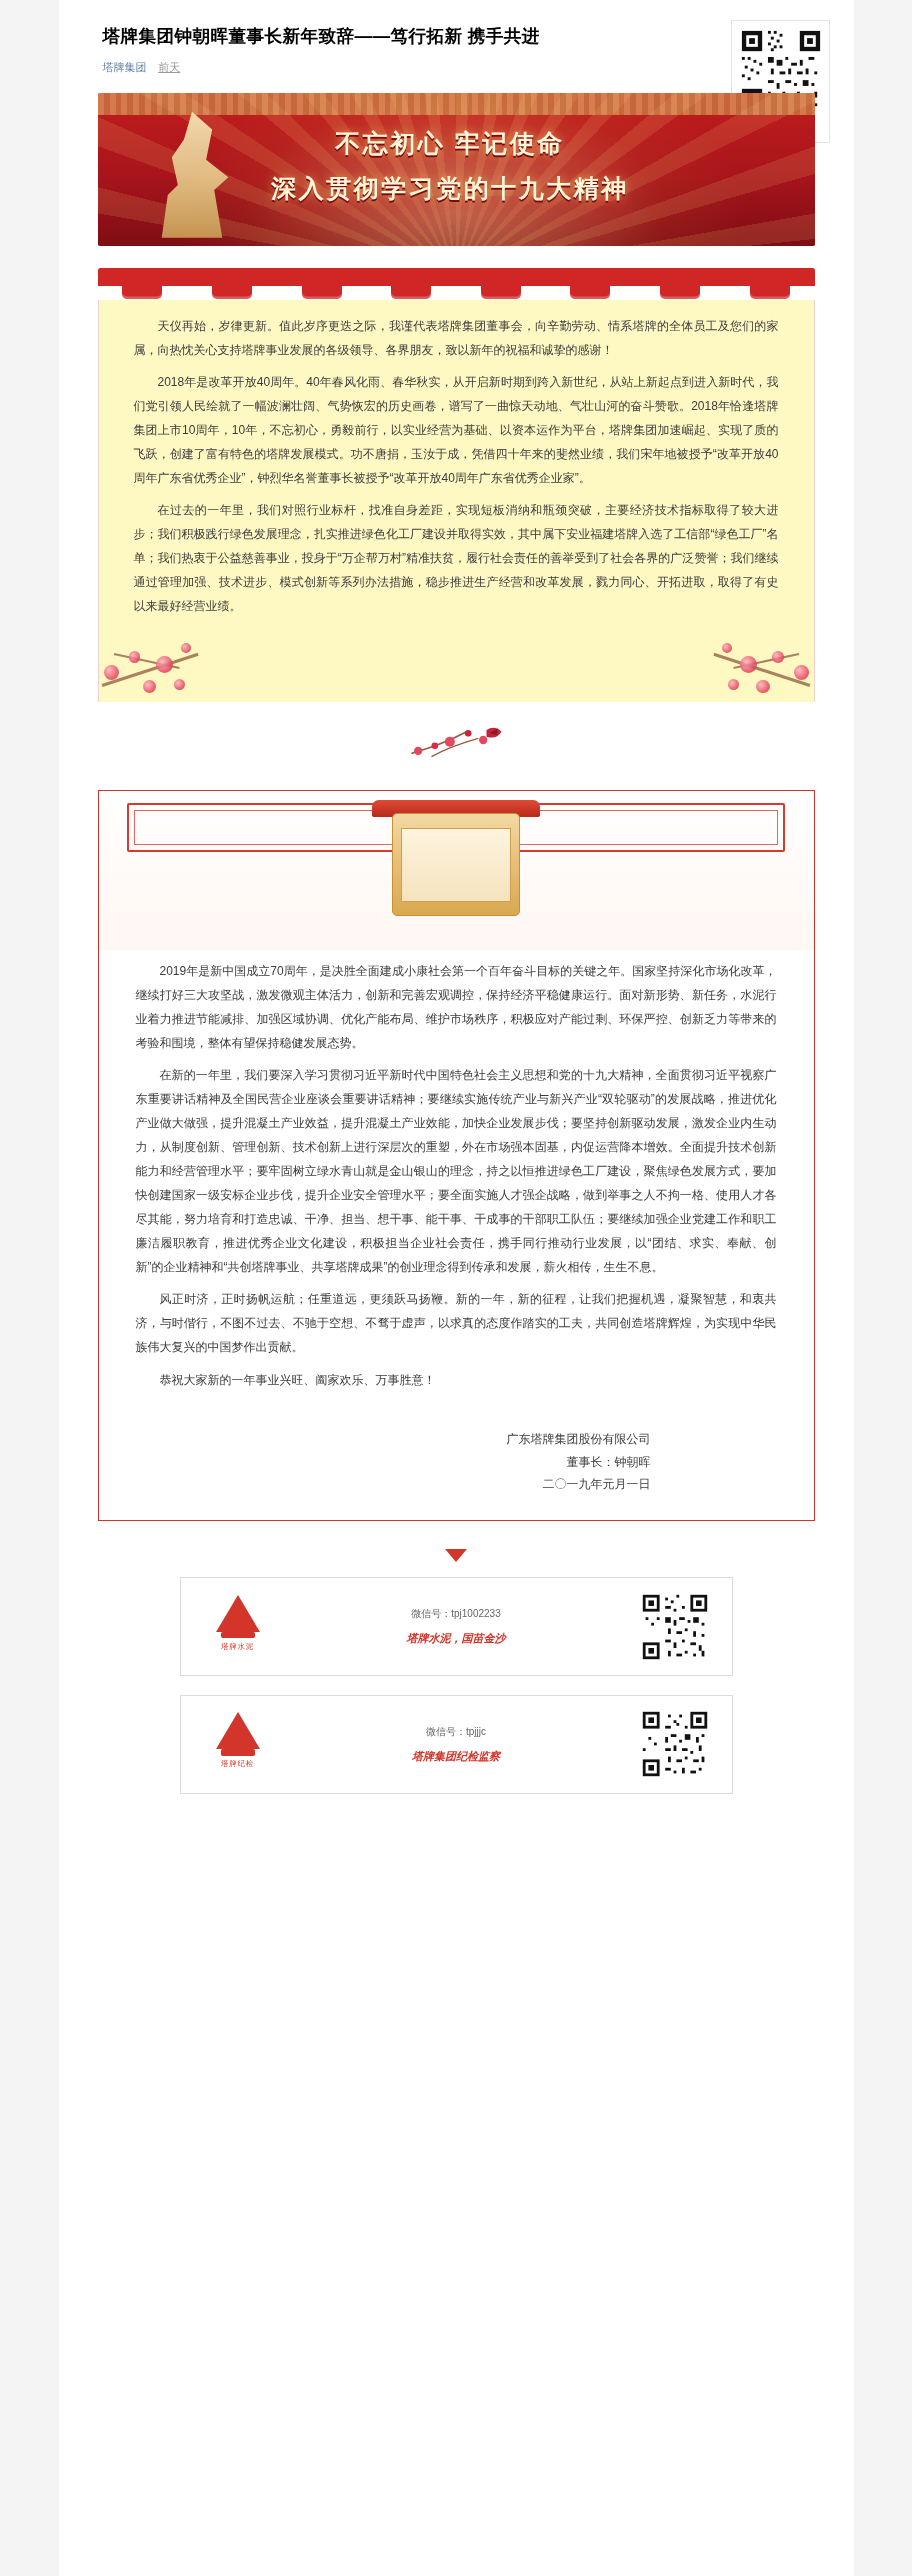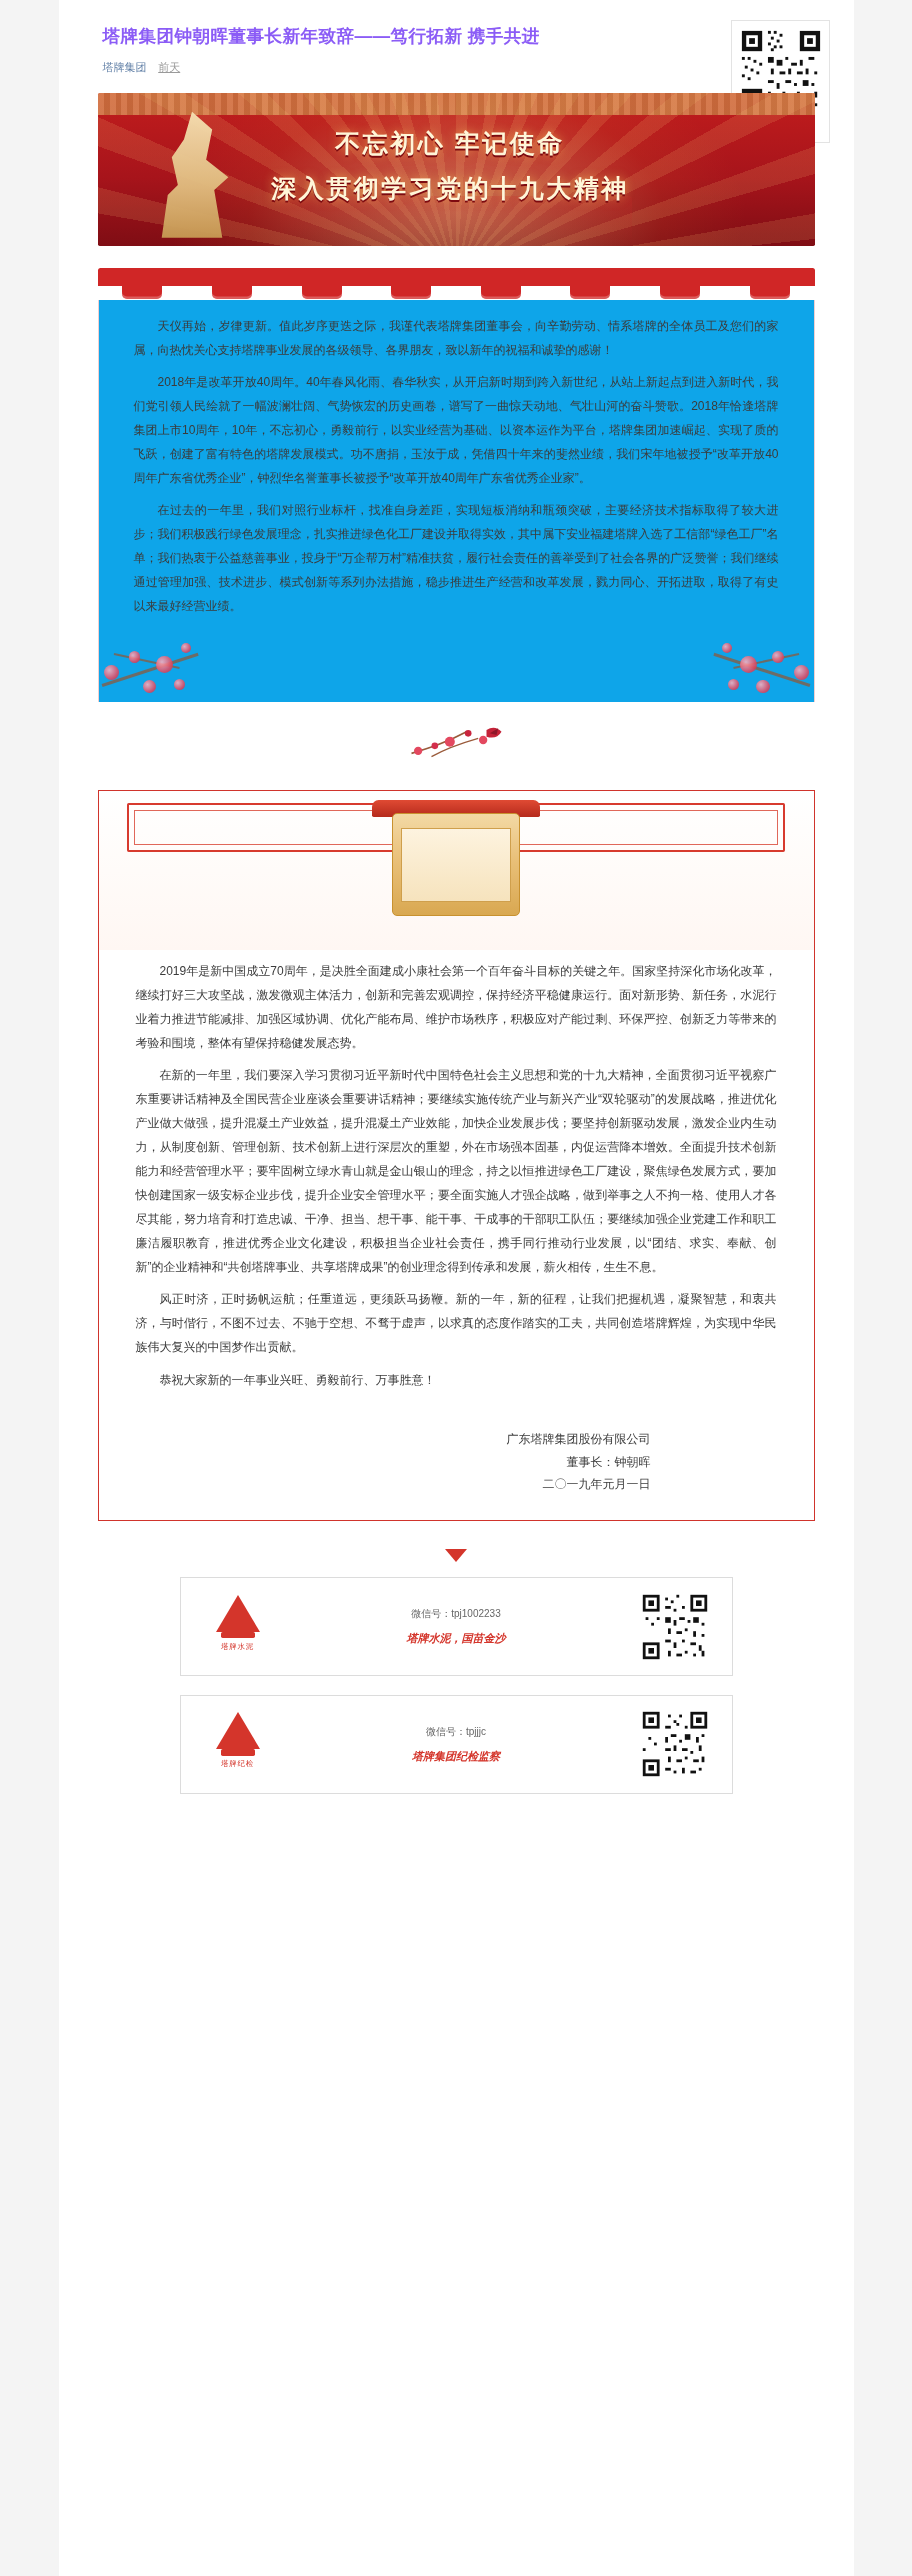--- a/index.html
+++ b/index.html
@@ -26,21 +26,21 @@
     margin: 0 auto;
     background: #ffffff;
     min-height: 2576px;
     box-sizing: border-box;
     padding: 23.5px 39px 34px 39px;
     position: relative;
   }
   
   .art-title {
     font-size: 17.6px;
-    color: #8b5cf6;
+    color: #000000;
     font-weight: bold;
     letter-spacing: 0.4px;
     line-height: 1.4;
     margin: 0 0 11.7px 0;
     padding-left: 5px;
   }
   .meta-row {
     display: flex;
     align-items: center;
     gap: 11.7px;
@@ -158,21 +158,21 @@
     width: 40px; height: 13.4px;
     background: #d02626;
     border-radius: 0 0 5px 5px;
     box-shadow: inset 0 -2.5px 0 rgba(255,255,255,0.25);
   }
   
   .letter-block {
     position: relative;
     border-left: 0.8px solid #f0cfcf;
     border-right: 0.8px solid #f0cfcf;
-    background: #0ea5e9;
+    background: #fef9c3;
     padding: 13.4px 35px 75px 35px;
     box-sizing: border-box;
   }
   .letter-block p {
     font-size: 12px;
     line-height: 2.0;
     color: #3b3b3b;
     text-align: justify;
     margin: 0 0 8.4px 0;
     text-indent: 2em;
@@ -511,21 +511,21 @@
       <div class="lantern-head">
         <div class="pattern-border"></div>
         <div class="lantern-roof"></div>
         <div class="lantern"></div>
       </div>
 
       <div class="framed-body">
         <p>2019年是新中国成立70周年，是决胜全面建成小康社会第一个百年奋斗目标的关键之年。国家坚持深化市场化改革，继续打好三大攻坚战，激发微观主体活力，创新和完善宏观调控，保持经济平稳健康运行。面对新形势、新任务，水泥行业着力推进节能减排、加强区域协调、优化产能布局、维护市场秩序，积极应对产能过剩、环保严控、创新乏力等带来的考验和围境，整体有望保持稳健发展态势。</p>
         <p>在新的一年里，我们要深入学习贯彻习近平新时代中国特色社会主义思想和党的十九大精神，全面贯彻习近平视察广东重要讲话精神及全国民营企业座谈会重要讲话精神；要继续实施传统产业与新兴产业“双轮驱动”的发展战略，推进优化产业做大做强，提升混凝土产业效益，提升混凝土产业效能，加快企业发展步伐；要坚持创新驱动发展，激发企业内生动力，从制度创新、管理创新、技术创新上进行深层次的重塑，外在市场强本固基，内促运营降本增效。全面提升技术创新能力和经营管理水平；要牢固树立绿水青山就是金山银山的理念，持之以恒推进绿色工厂建设，聚焦绿色发展方式，要加快创建国家一级安标企业步伐，提升企业安全管理水平；要全面实施人才强企战略，做到举事之人不拘一格、使用人才各尽其能，努力培育和打造忠诚、干净、担当、想干事、能干事、干成事的干部职工队伍；要继续加强企业党建工作和职工廉洁履职教育，推进优秀企业文化建设，积极担当企业社会责任，携手同行推动行业发展，以“团结、求实、奉献、创新”的企业精神和“共创塔牌事业、共享塔牌成果”的创业理念得到传承和发展，薪火相传，生生不息。</p>
         <p>风正时济，正时扬帆运航；任重道远，更须跃马扬鞭。新的一年，新的征程，让我们把握机遇，凝聚智慧，和衷共济，与时偕行，不图不过去、不驰于空想、不骛于虚声，以求真的态度作踏实的工夫，共同创造塔牌辉煌，为实现中华民族伟大复兴的中国梦作出贡献。</p>
-        <p>恭祝大家新的一年事业兴旺、勇毅前行、万事胜意！</p>
+        <p>恭祝大家新的一年事业兴旺、阖家欢乐、万事胜意！</p>
 
         <div class="sign">
           <p>广东塔牌集团股份有限公司</p>
           <p>董事长：钟朝晖</p>
           <p>二〇一九年元月一日</p>
         </div>
       </div>
     </div>
 
     <div class="down-arrow"></div>

